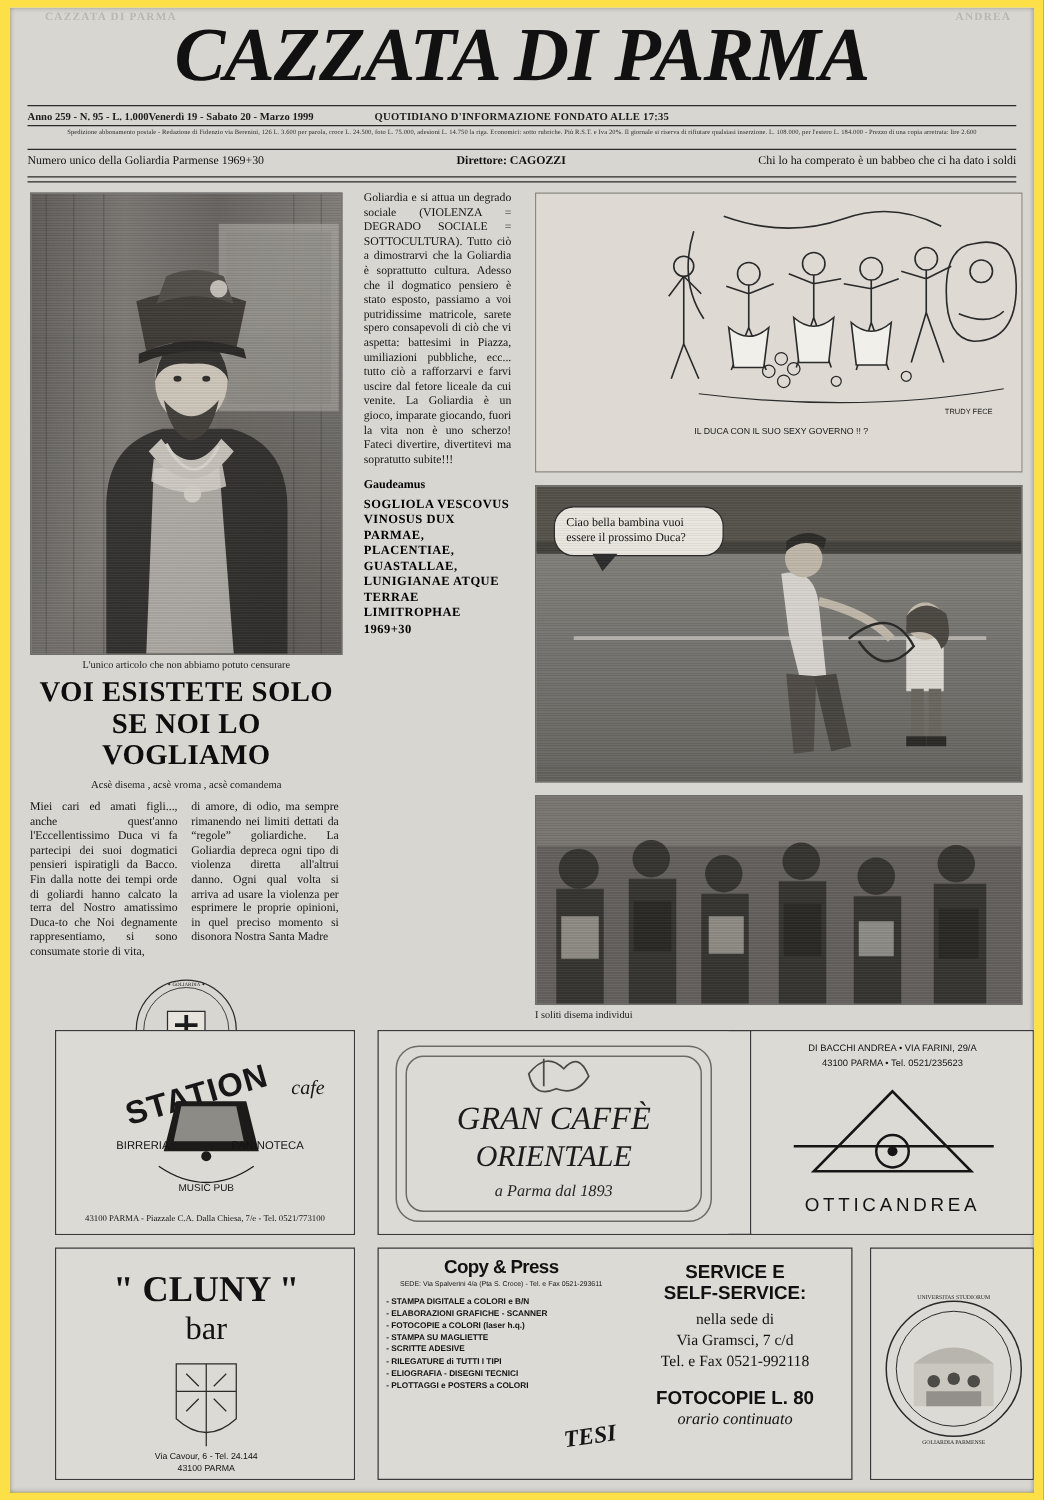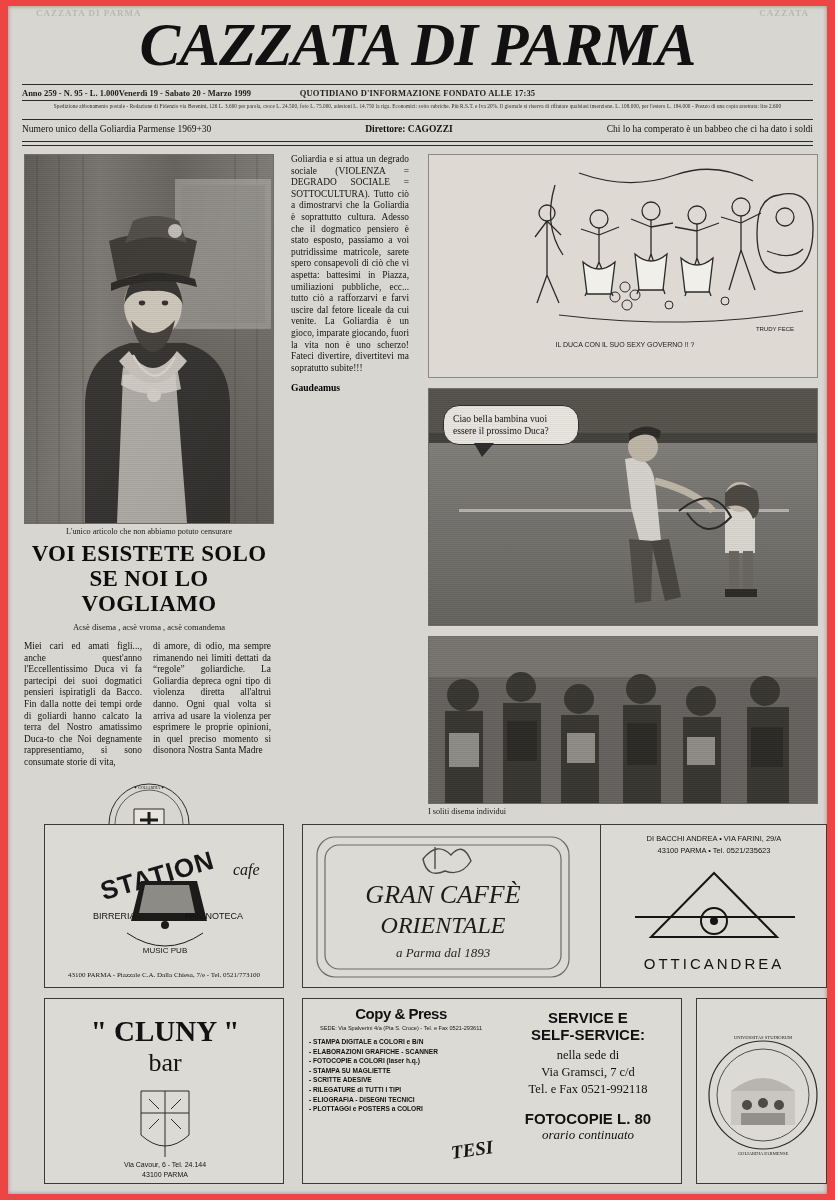--- a/index.html
+++ b/index.html
@@ -1,19 +1,19 @@
 <!DOCTYPE html>
 <html><head>
 <meta charset="utf-8">
 <style>
   html,body{margin:0;padding:0;background:#6f6f6f;}
   body{font-family:"Liberation Serif",serif;}
   .page{
     width:835px;height:1200px;position:relative;overflow:hidden;
-    background:#ef4444;
+    background:#fde047;
   }
   .sheet{
     position:absolute;left:8px;top:6px;width:819px;height:1188px;
     background:#d8d6d0;
     box-shadow:0 0 4px rgba(0,0,0,.35) inset;
   }
   .ghost{
     position:absolute;color:#b9b7b1;font-weight:bold;letter-spacing:1px;
     font-size:9px;
   }
@@ -96,21 +96,21 @@
     pointer-events:none;
   }
 </style>
 </head>
 <body>
 
 <div class="page">
   <div class="sheet">
 
     <div class="ghost" style="left:28px;top:2px;">CAZZATA DI PARMA</div>
-    <div class="ghost" style="right:18px;top:2px;">CAZZATA</div>
+    <div class="ghost" style="right:18px;top:2px;">ANDREA</div>
 
     <div class="masthead">
       <div class="title">CAZZATA DI PARMA</div>
     </div>
 
     <div class="rule" style="left:14px;right:14px;top:78px;height:1.4px;"></div>
 
     <div class="band" style="top:82px;">
       <div class="row">
         <span class="bold">Anno 259 - N. 95 - L. 1.000</span>
@@ -211,20 +211,21 @@
           <path d="M43 37 v20 M34 45 h18" stroke="#1b1b1b" stroke-width="3"></path>
           <text x="43" y="82" font-size="5" text-anchor="middle" fill="#1b1b1b" font-family="Liberation Serif, serif">Ducatus Parmae</text>
           <text x="43" y="14" font-size="4" text-anchor="middle" fill="#1b1b1b" font-family="Liberation Serif, serif">✦ GOLIARDIA ✦</text>
         </svg>
       </div>
     </div>
 
     <div class="col2">
       <div class="c2text">Goliardia e si attua un degrado sociale (VIOLENZA = DEGRADO SOCIALE = SOTTOCULTURA). Tutto ciò a dimostrarvi che la Goliardia è soprattutto cultura. Adesso che il dogmatico pensiero è stato esposto, passiamo a voi putridissime matricole, sarete spero consapevoli di ciò che vi aspetta: battesimi in Piazza, umiliazioni pubbliche, ecc... tutto ciò a rafforzarvi e farvi uscire dal fetore liceale da cui venite. La Goliardia è un gioco, imparate giocando, fuori la vita non è uno scherzo! Fateci divertire, divertitevi ma sopratutto subite!!!</div>
       <div class="gaudeamus">Gaudeamus</div>
+      <div class="smallcaps bold" style="margin-top:4px;">SOGLIOLA VESCOVUS VINOSUS DUX PARMAE, PLACENTIAE, GUASTALLAE, LUNIGIANAE ATQUE TERRAE LIMITROPHAE 1969+30</div>
     </div>
 
     <div class="right">
       <div class="cartoon" style="height:222px;">
         <svg viewBox="0 0 390 222" width="390" height="222">
           <rect width="390" height="222" fill="#dedad3"></rect>
           <g stroke="#2a2a2a" fill="none" stroke-width="1.3">
             <path d="M150 18 q50 18 96 2 q40 -14 78 6"></path>
             <path d="M126 30 q-12 40 8 70"></path>
 

